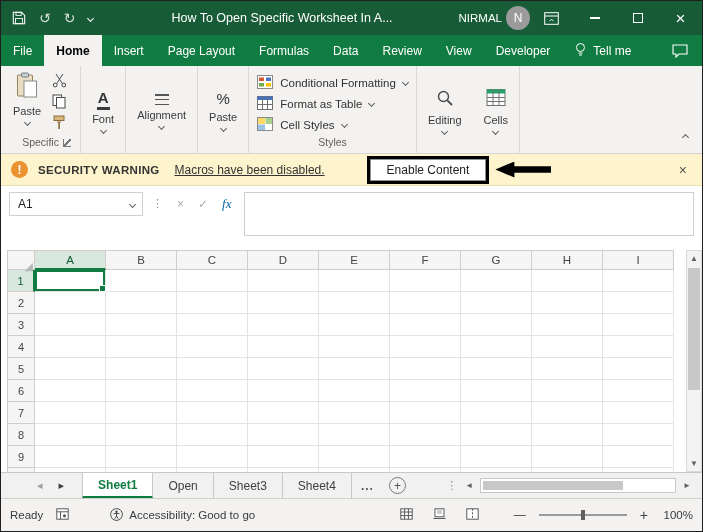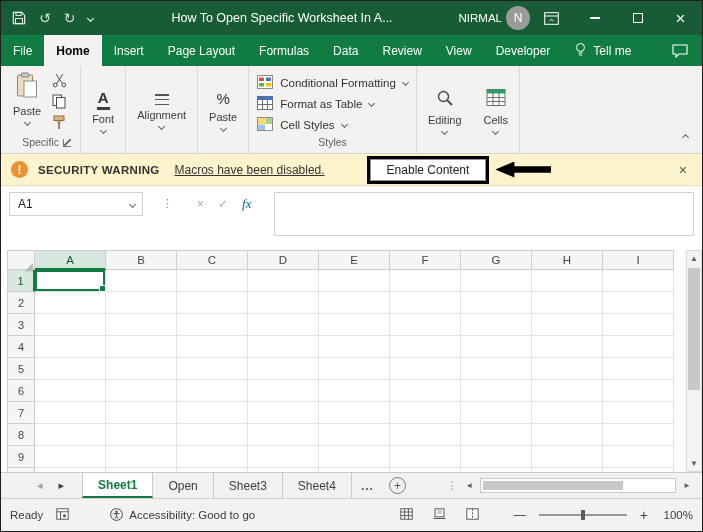--- a/index.html
+++ b/index.html
@@ -56,21 +56,21 @@
   .warn-icon { width:17px; height:17px; border-radius:50%; background:#eb9230; color:#fff; font-weight:bold; font-size:12px; display:flex; align-items:center; justify-content:center; flex:0 0 auto; }
   .warn-label { font-weight:bold; font-size:11.5px; margin-left:10px; letter-spacing:.3px; }
   .warn-link { margin-left:15px; text-decoration:underline; color:#333; cursor:pointer; }
   .annot-box { margin-left:42px; border:3px solid #000; }
   .enable-btn { display:block; background:#fff; border:1px solid #919191; padding:3px 16px; font-size:12px; color:#222; }
   .annot-arrow { width:56px; height:16px; margin-left:6px; background:#000; flex:0 0 auto;
                  clip-path:polygon(0 50%, 34% 0, 34% 30%, 100% 30%, 100% 70%, 34% 70%, 34% 100%); }
   .warn-close { margin-left:auto; color:#555; font-size:14px; padding:0 5px; }
 
   
-  .formula-row { height:64px; flex:0 0 auto; background:#fff; display:flex; align-items:flex-start; padding:6px 8px 0; gap:18px; }
+  .formula-row { height:64px; flex:0 0 auto; background:#fff; display:flex; align-items:flex-start; padding:6px 8px 0; gap:8px; }
   .namebox { width:134px; height:24px; border:1px solid #d1cfcb; display:flex; align-items:center; font-size:12px; color:#222; background:#fff; }
   .nb-val { flex:1; padding-left:8px; }
   .nb-dd { width:20px; align-self:stretch; display:flex; align-items:center; justify-content:center; }
   .vdots { align-self:flex-start; margin-top:5px; color:#8f8f8f; font-size:11px; padding:0 1px; }
   .fxbar { display:flex; align-items:center; gap:14px; height:24px; padding:0 5px; }
   .fx-cancel,.fx-check { color:#ababab; font-size:12px; }
   .fx-label { font-family:"Liberation Serif","DejaVu Serif",serif; font-style:italic; font-size:13px; color:#0369a1; }
   .formula-input { flex:1; height:44px; border:1px solid #d1cfcb; position:relative; font-size:12px; padding:3px 22px 3px 6px; color:#222; background:#fff; }
 
   

